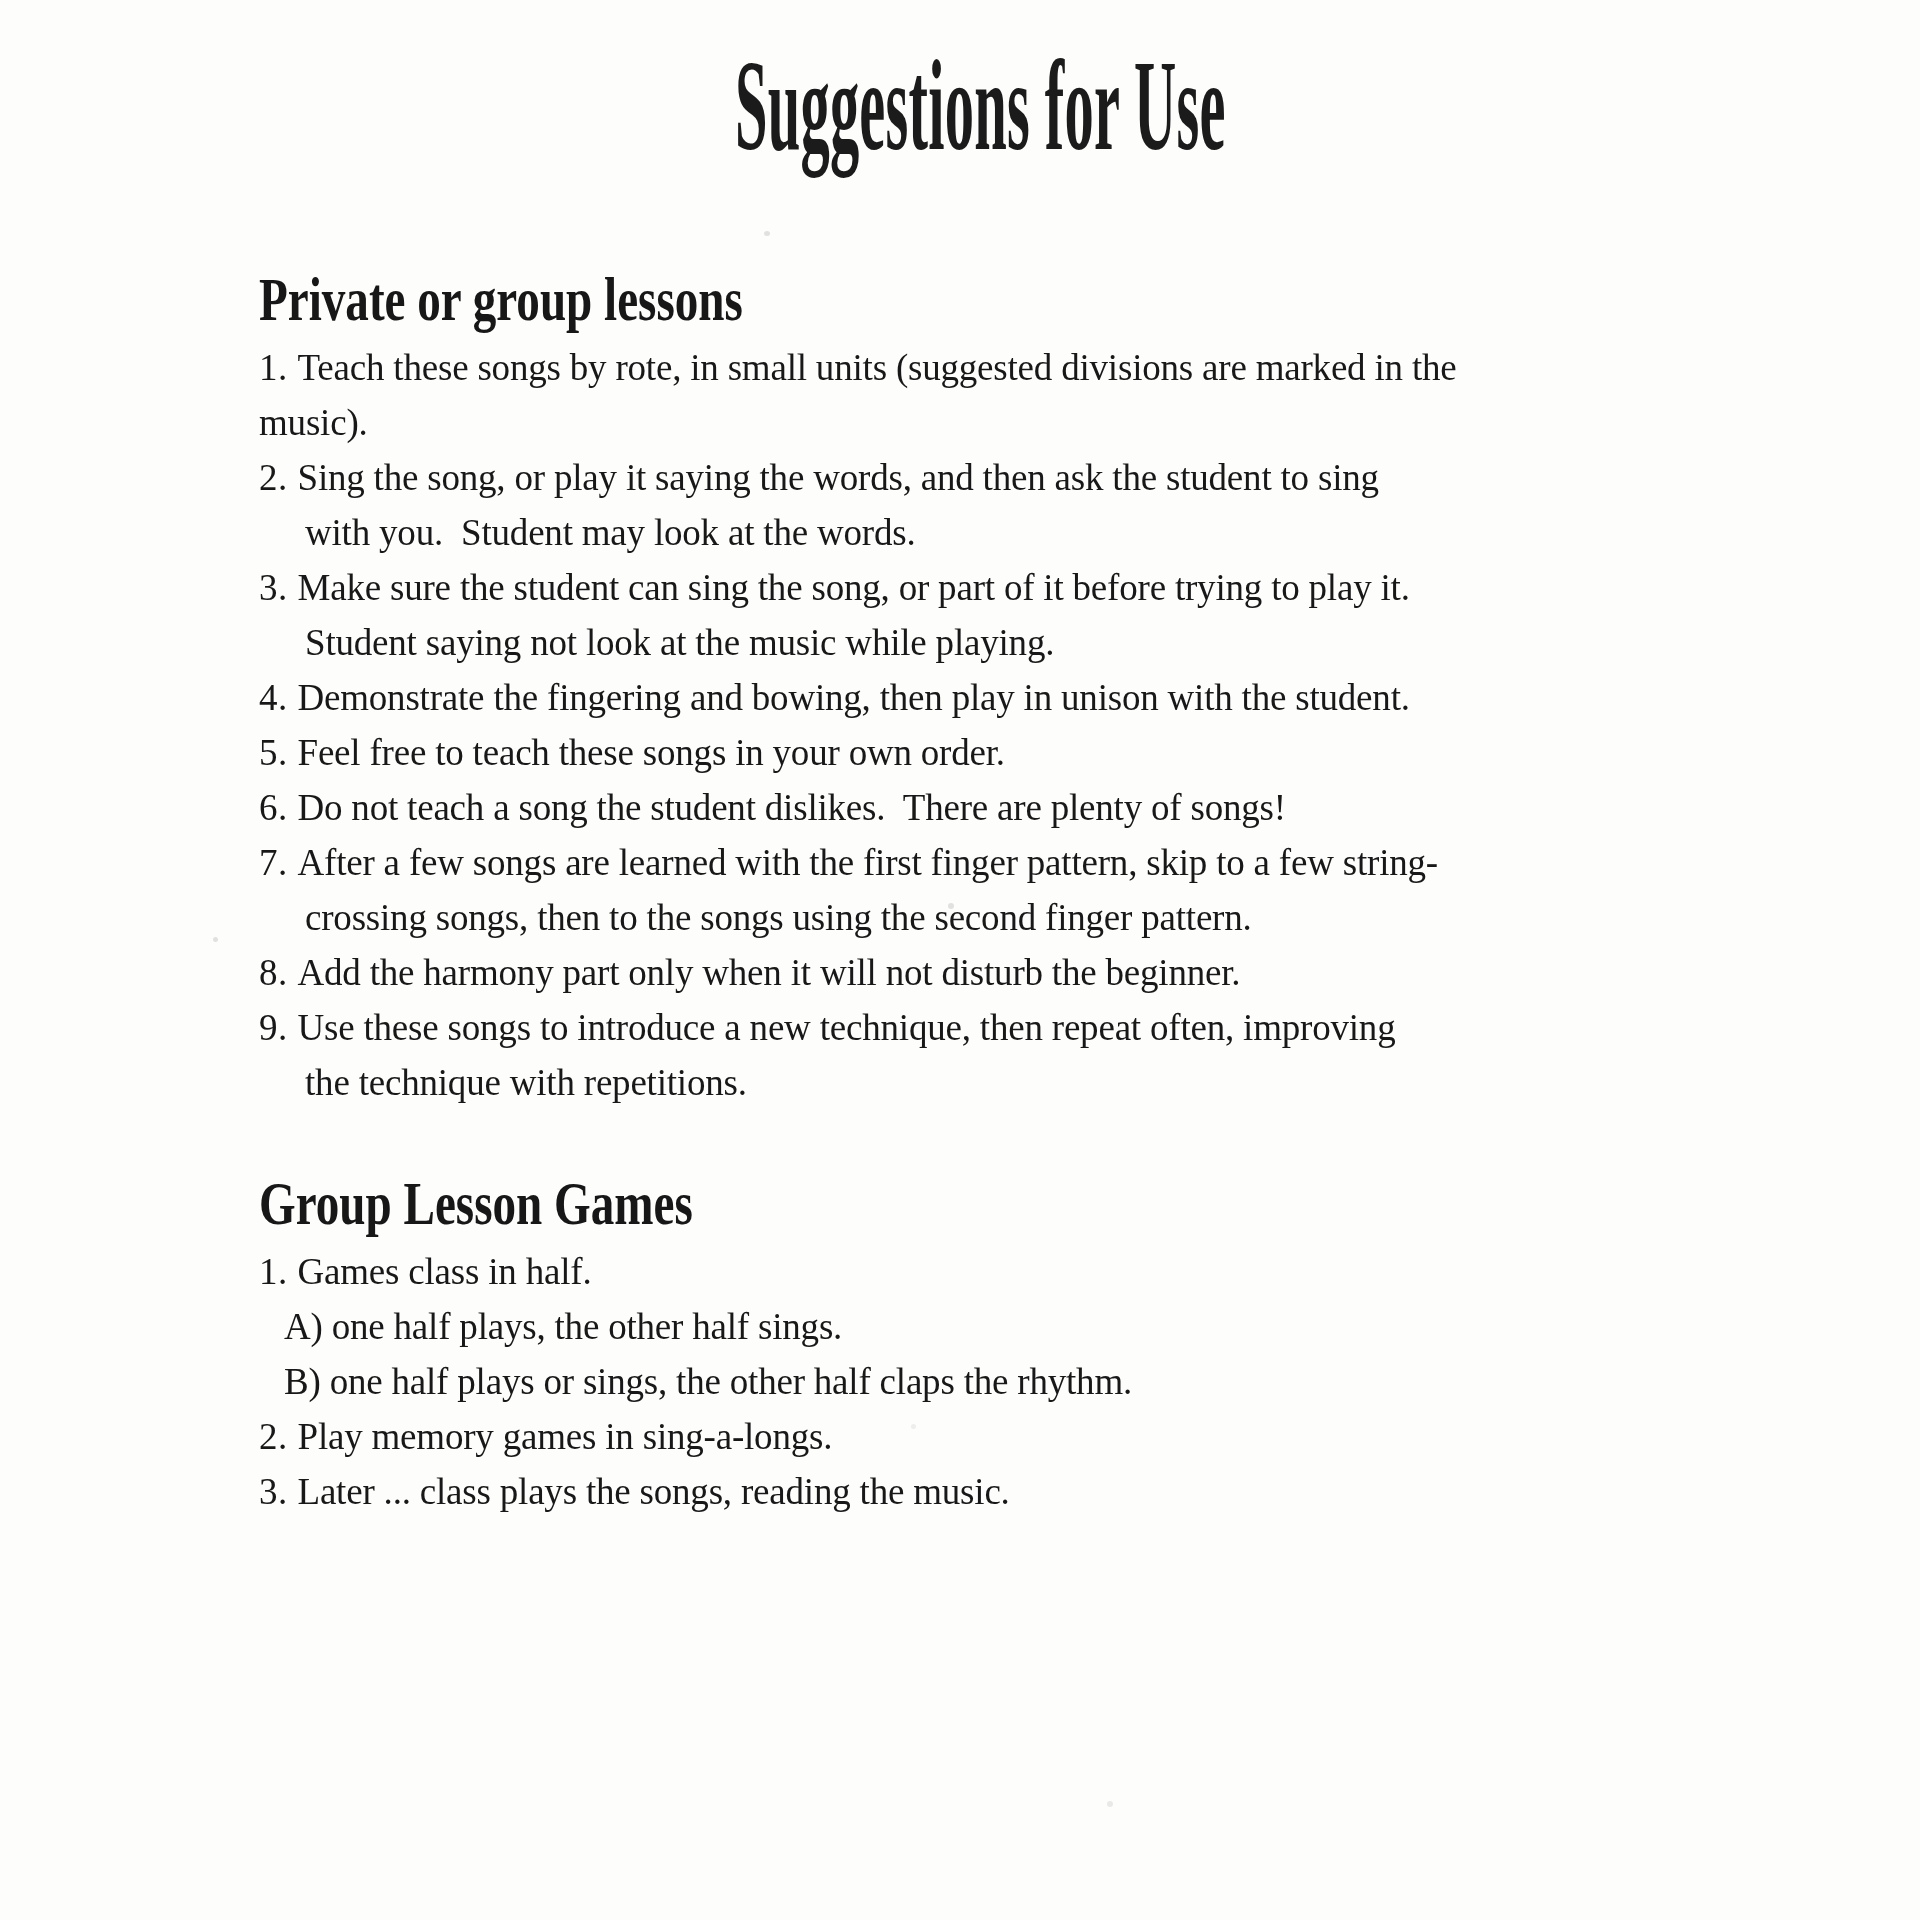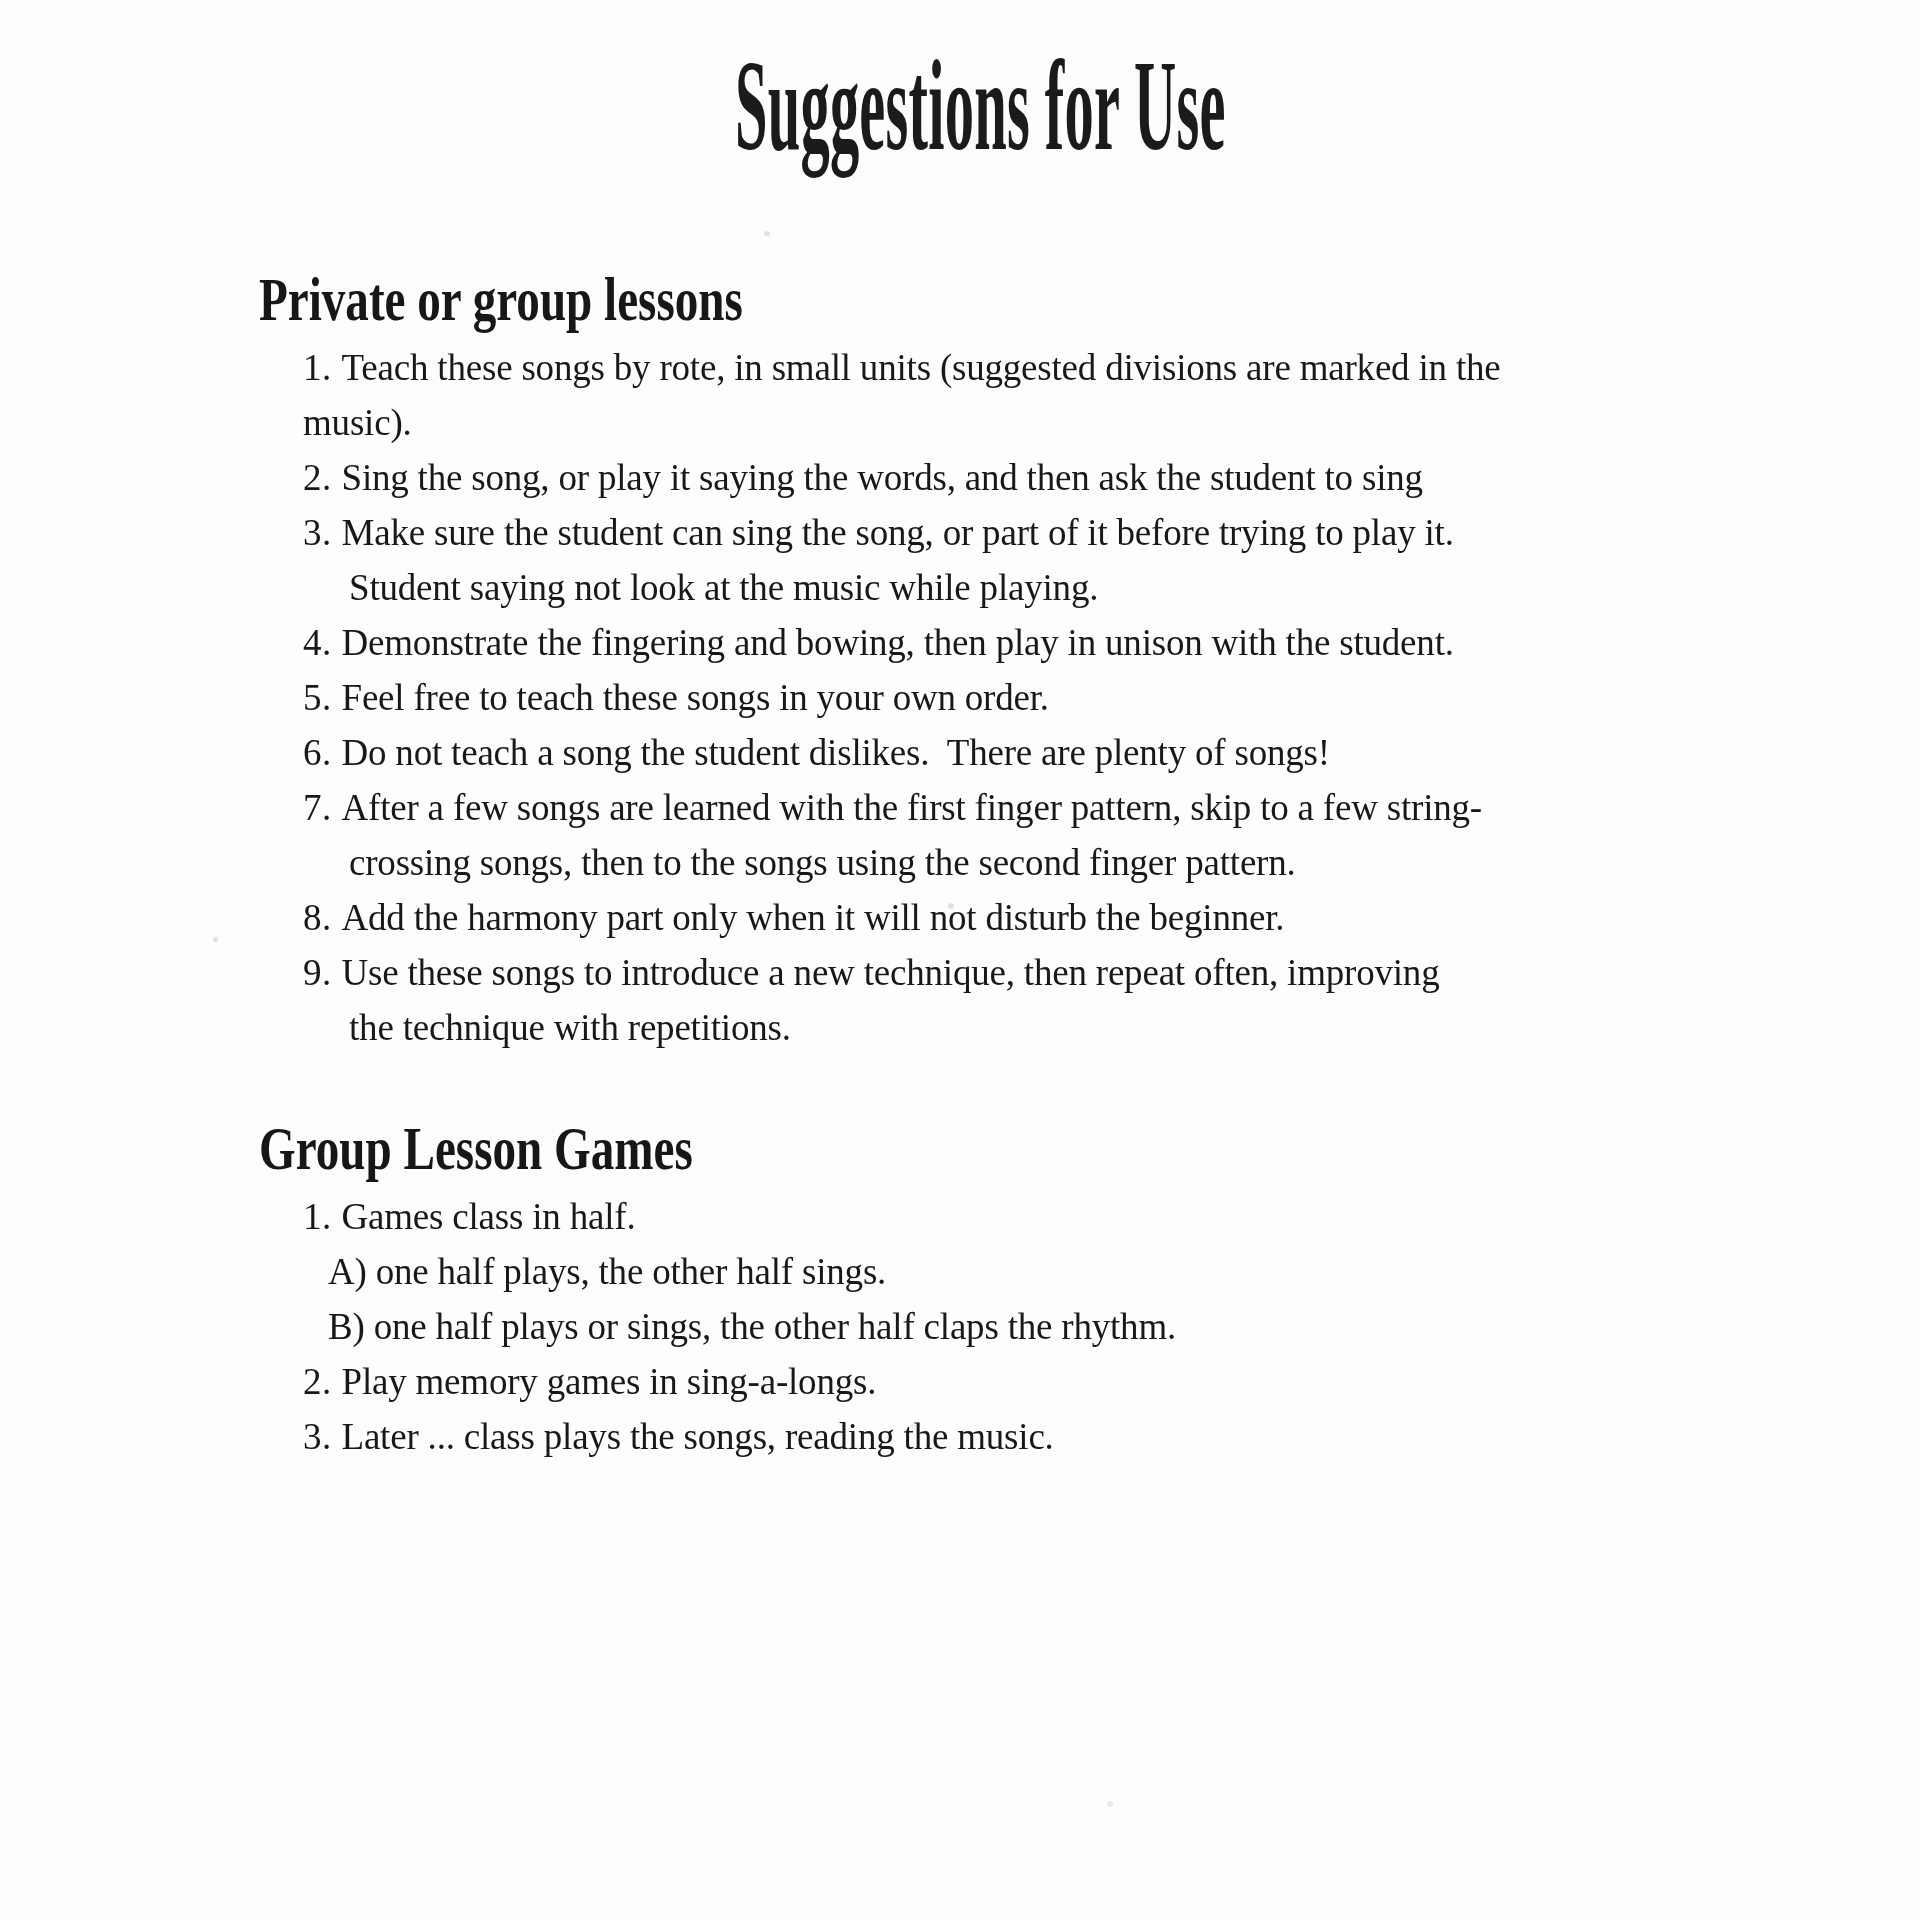--- a/index.html
+++ b/index.html
@@ -47,21 +47,20 @@
     font-size: 62px;
     line-height: 62px;
     font-weight: bold;
     transform: scaleX(0.76);
     transform-origin: left center;
     white-space: nowrap;
     color: #171717;
   }
   .item-list {
     margin-top: 10px;
-    margin-left: 44px;
   }
   .item-list + .section-heading {
     margin-top: 62px;
   }
   .item {
     margin: 0;
   }
   .line {
     font-size: 37px;
     line-height: 55px;
@@ -96,20 +95,21 @@
   </div>
   <div class="content" id="content">
       <h2 class="section-heading">Private or group lessons</h2>
       <div class="item-list">
         <div class="item">
           <div class="line ind-first"><span class="num">1. </span><span>Teach these songs by rote, in small units (suggested divisions are marked in the</span></div>
           <div class="line ind-flush">music).</div>
         </div>
         <div class="item">
           <div class="line ind-first"><span class="num">2. </span><span>Sing the song, or play it saying the words, and then ask the student to sing</span></div>
+          <div class="line ind-hang">with you.  Student may look at the words.</div>
         </div>
         <div class="item">
           <div class="line ind-first"><span class="num">3. </span><span>Make sure the student can sing the song, or part of it before trying to play it.</span></div>
           <div class="line ind-hang">Student saying not look at the music while playing.</div>
         </div>
         <div class="item">
           <div class="line ind-first"><span class="num">4. </span><span>Demonstrate the fingering and bowing, then play in unison with the student.</span></div>
         </div>
         <div class="item">
           <div class="line ind-first"><span class="num">5. </span><span>Feel free to teach these songs in your own order.</span></div>

